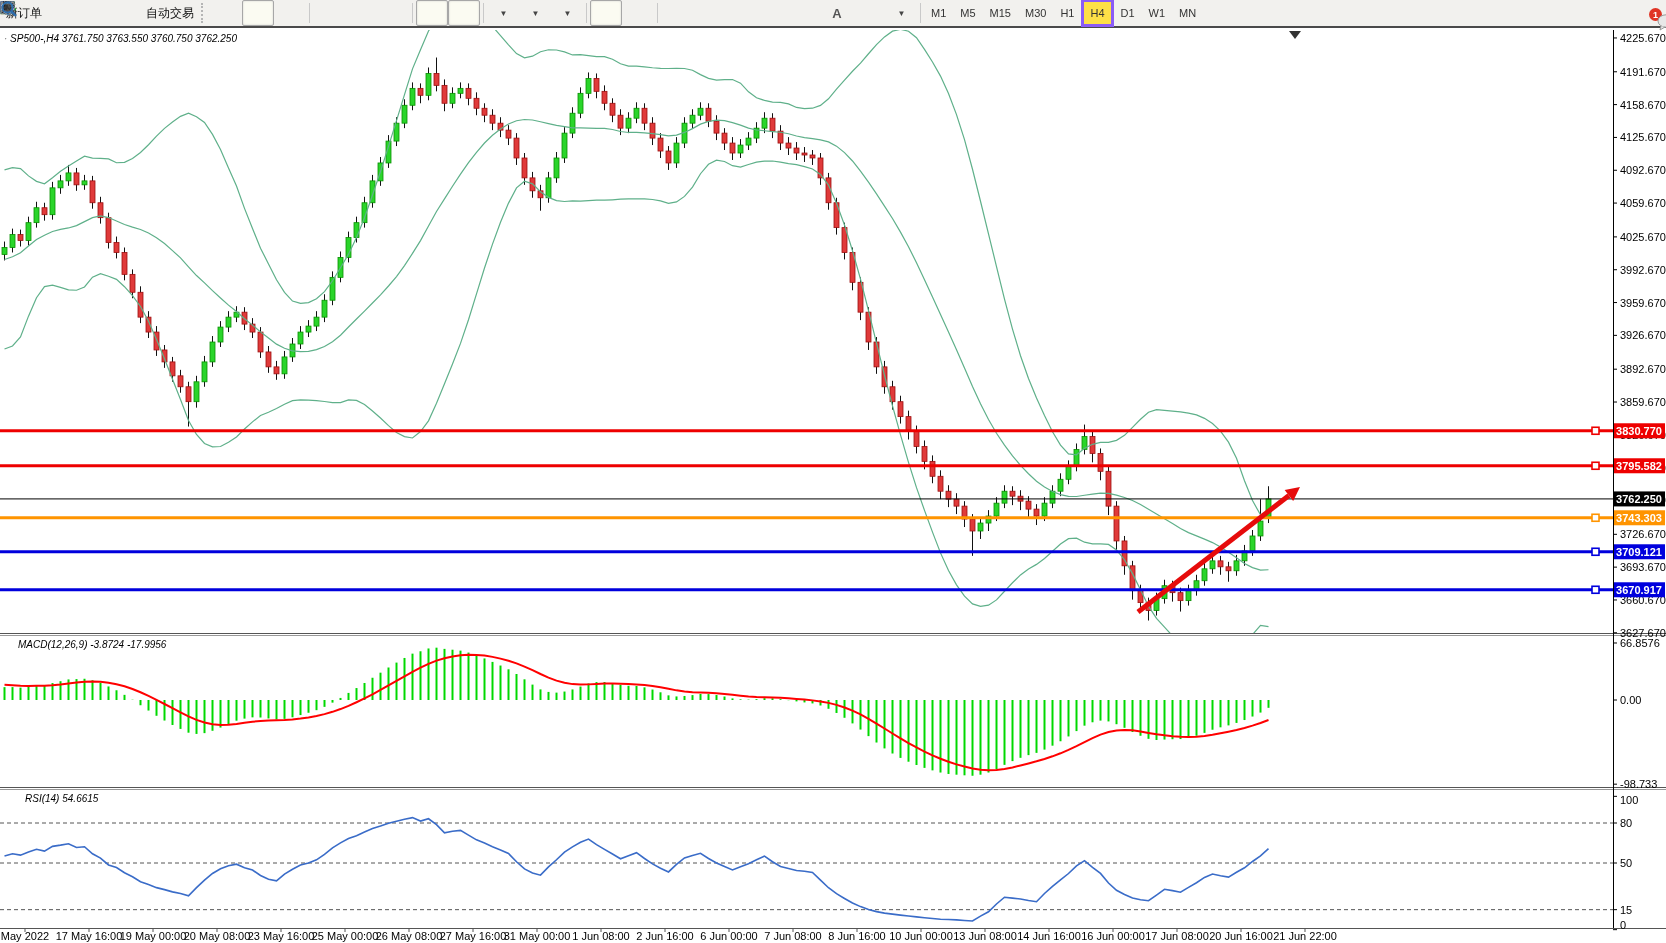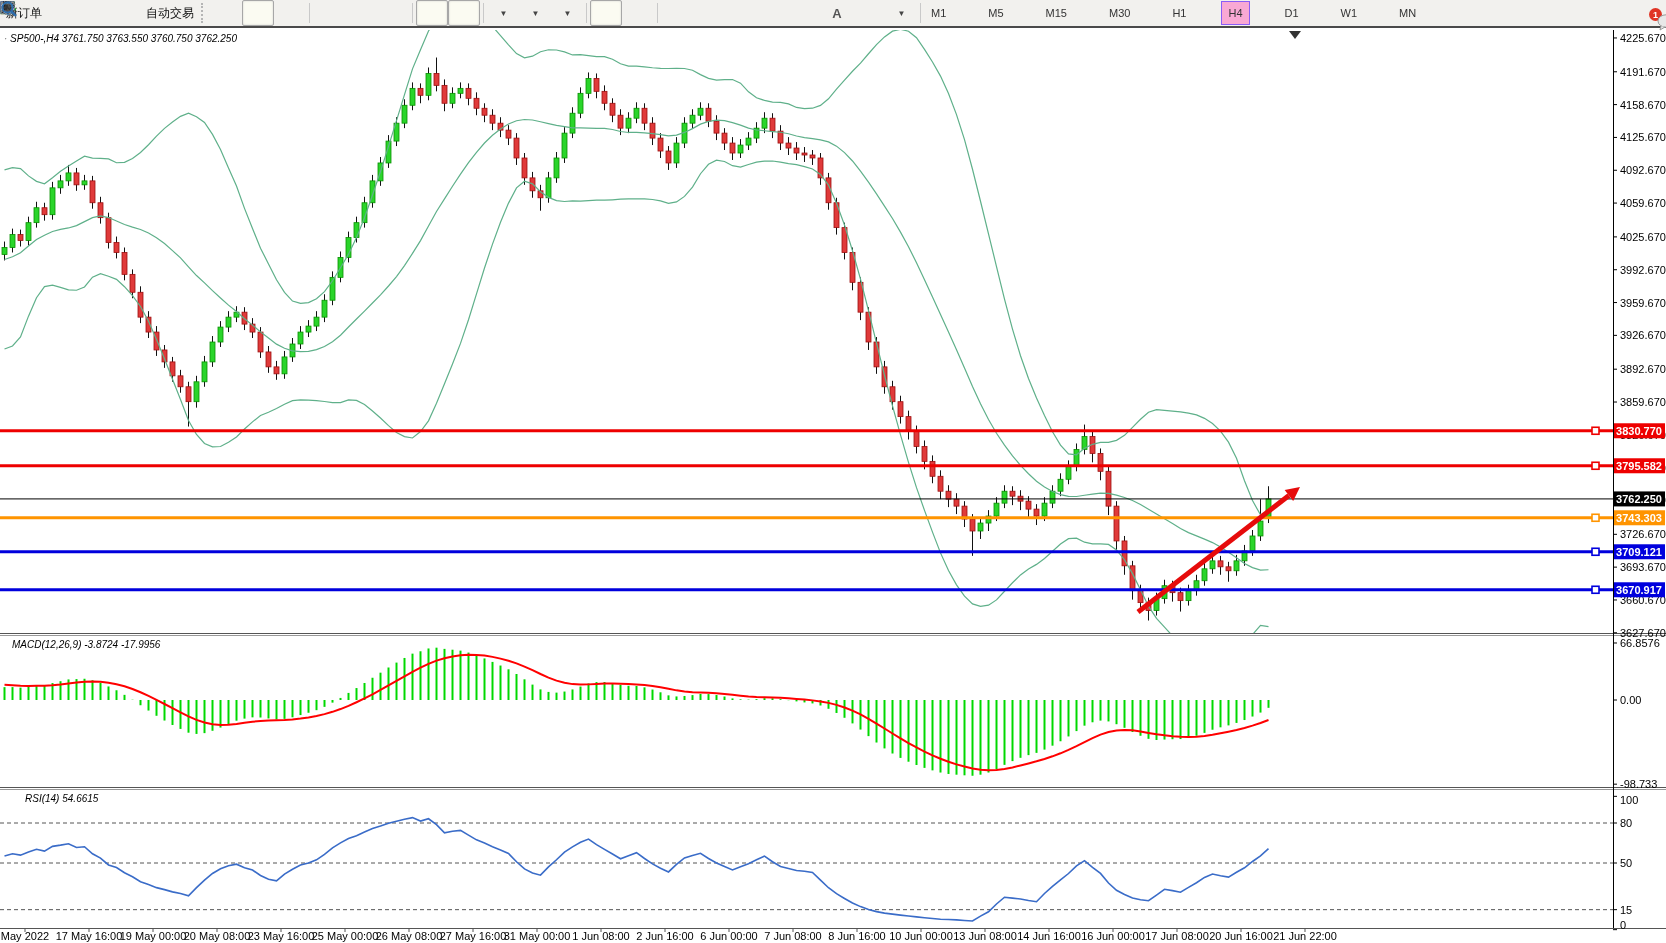--- a/index.html
+++ b/index.html
@@ -8,21 +8,21 @@
   #toolbar{position:absolute;left:0;top:0;width:1666px;height:28px;background:#f2f1ee;
            border-bottom:2px solid #4a4a4a;display:flex;align-items:center;padding:0 2px;box-sizing:border-box;z-index:5;}
   .tbtn{height:24px;min-width:24px;display:flex;align-items:center;justify-content:center;gap:3px;
         border:1px solid transparent;border-radius:2px;padding:0 3px;font-size:12px;color:#222;cursor:default;}
   .tbtn.pressed{border:1px solid #a7a7a7;background:#fbfbf2;box-shadow:inset 0 0 2px #ccc;}
   .tbtn .cn{font-size:12px;color:#111;}
   .caret{font-size:8px;color:#444;margin-left:1px;}
   .sep{width:1px;height:20px;background:#c9c9c9;margin:0 3px;}
   .grip{width:4px;height:20px;border-left:2px dotted #b5b5b5;margin:0 3px;}
   .tfbtn{height:22px;padding:0 6px;font-size:11px;color:#333;border:1px solid transparent;display:flex;align-items:center;}
-  .tfbtn.pressed{border:1px solid #8b5cf6;background:#f9a8d4;}
+  .tfbtn.pressed{border:3px solid #8b5cf6;background:#fde047;}
   #tb-right{margin-left:auto;display:flex;align-items:center;gap:6px;padding-right:8px;}
   .badge{position:absolute;right:-6px;top:-5px;width:13px;height:13px;border-radius:50%;background:#e03424;
          color:#fff;font-size:9px;font-weight:bold;display:flex;align-items:center;justify-content:center;}
   
   .ovl{position:absolute;font-size:10px;color:#000;white-space:pre;z-index:3;font-style:italic;}
   svg{position:absolute;left:0;top:0;z-index:1;}
   svg text{font-family:"Liberation Sans",sans-serif;}
 </style>
 </head>
 <body>
@@ -203,21 +203,21 @@
       </div>
   <div class="tbtn">
         <svg width="16" height="15">
           <path d="M4 4l4 4M8 8l-1 -3.2M8 8l-3.2 -1" stroke="#333" stroke-width="1.2" fill="none"></path>
           <path d="M12 12L8 8" stroke="#333" stroke-width="1.2"></path>
           <path d="M12 12l-1-3.2M12 12l-3.2-1" stroke="#333" stroke-width="1.2"></path>
         </svg>
         <span class="caret">▼</span>
       </div>
   <div class="sep"></div>
-  <div id="tf-group" style="display:flex;align-items:center;gap:28px;">
+  <div id="tf-group" style="display:flex;align-items:center;">
         <div class="tfbtn">M1</div>
         <div class="tfbtn">M5</div>
         <div class="tfbtn">M15</div>
         <div class="tfbtn">M30</div>
         <div class="tfbtn">H1</div>
         <div class="tfbtn pressed">H4</div>
         <div class="tfbtn">D1</div>
         <div class="tfbtn">W1</div>
         <div class="tfbtn">MN</div>
       </div>
@@ -883,16 +883,16 @@
         <rect x="1614" y="582.2704091000002" width="51" height="15" fill="#0000dd"></rect>
         <text x="1639" y="593.7704091000002" font-size="11" font-weight="bold" fill="#fff" text-anchor="middle">3670.917</text>
       </g>
       <g>
         <rect x="1614" y="491.4214740000001" width="51" height="15" fill="#000"></rect>
         <text x="1639" y="502.9214740000001" font-size="11" font-weight="bold" fill="#fff" text-anchor="middle">3762.250</text>
       </g>
     </svg>
 
 <div class="ovl" style="left:4px;top:33px;"><span style="color:#777">· </span><span>SP500-,H4</span> <span>3761.750 3763.550 3760.750 3762.250</span></div>
-<div class="ovl" style="left:12px;top:639px;"><span>MACD(12,26,9)</span> <span>-3.8724 -17.9956</span></div>
+<div class="ovl" style="left:18px;top:639px;"><span>MACD(12,26,9)</span> <span>-3.8724 -17.9956</span></div>
 <div class="ovl" style="left:3px;top:793px;margin-left:22px;"><span>RSI(14)</span> <span>54.6615</span></div>
 
 </div>
 
 </body></html>

